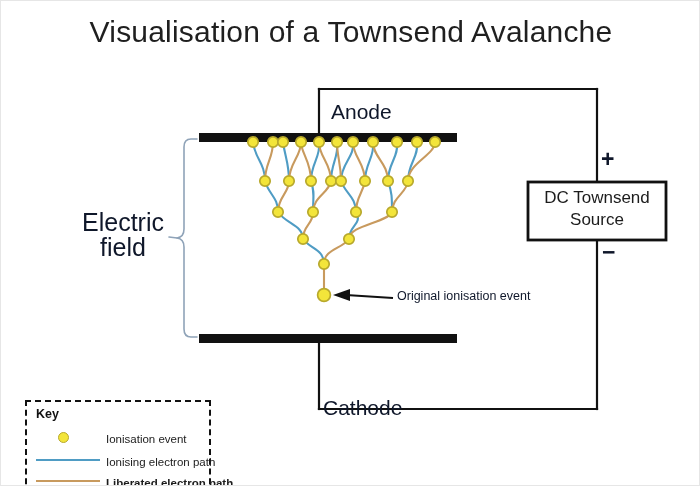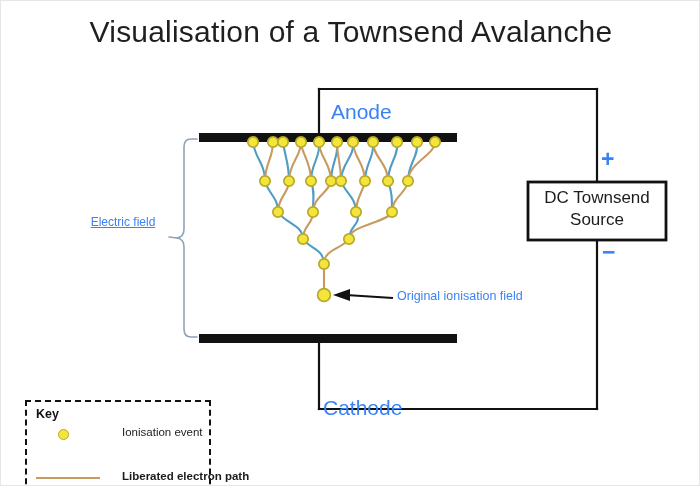--- a/index.html
+++ b/index.html
@@ -42,43 +42,42 @@
     left: 0;
     top: 0;
     width: 700px;
     height: 488px;
   }
 
   
   .lbl {
     position: absolute;
     font-family: "Liberation Sans", sans-serif;
-    color: #3b82f6;
+    color: #0f172a;
     white-space: nowrap;
   }
   #label-anode {
     left: 330px;
     top: 99px;
     font-size: 21px;
   }
   #label-cathode {
     left: 322px;
     top: 351px;
     font-size: 21px;
     margin-top: 44px;
   }
   #label-electric-field {
     left: 74px;
     top: 209px;
     width: 96px;
     text-align: center;
-    font-size: 12px;
+    font-size: 25px;
     line-height: 25px;
     white-space: normal;
-    text-decoration: underline;
   }
   #label-dc-source {
     position: absolute;
     left: 527px;
     top: 186px;
     width: 138px;
     text-align: center;
     font-size: 17px;
     line-height: 22px;
     color: #1c1c1c;
@@ -122,22 +121,21 @@
     font-weight: 700;
     color: #111111;
     font-family: "Liberation Sans", sans-serif;
   }
   .legend-row {
     position: absolute;
     left: 9px;
     width: 170px;
     height: 19px;
     display: flex;
-    align-items: flex-start;
-    gap: 16px;
+    align-items: flex-end;
   }
   #legend-row-0 { top: 24px; }
   #legend-row-1 { top: 47px; }
   #legend-row-2 { top: 68px; font-weight: bold; }
   .legend-swatch {
     width: 64px;
     height: 16px;
     position: relative;
     flex: 0 0 64px;
   }
@@ -300,32 +298,38 @@
       <polygon points="332,294 349,288 349,300" fill="#111111"></polygon>
     </g>
   </svg>
 
   <div class="lbl" id="label-anode">Anode</div>
   <div class="lbl" id="label-cathode">Cathode</div>
   <div class="lbl" id="label-electric-field">Electric field</div>
   <div id="label-dc-source">DC Townsend Source</div>
   <div class="lbl" id="label-plus">+</div>
   <div class="lbl" id="label-minus">−</div>
-  <div class="lbl" id="label-original-event">Original ionisation field</div>
+  <div class="lbl" id="label-original-event">Original ionisation event</div>
 
   <div id="legend">
     <div id="legend-title">Key</div>
 
     <div class="legend-row" id="legend-row-0">
       <span class="legend-swatch">
         <span class="legend-dot" style="background: rgb(243, 229, 58); border-color: rgb(184, 169, 44);"></span>
       </span>
       <span class="legend-text">Ionisation event</span>
     </div>
 
+    <div class="legend-row" id="legend-row-1">
+      <span class="legend-swatch">
+        <span class="legend-line" id="legend-line-blue" style="background: rgb(79, 156, 196);"></span>
+      </span>
+      <span class="legend-text">Ionising electron path</span>
+    </div>
 
     <div class="legend-row" id="legend-row-2">
       <span class="legend-swatch">
         <span class="legend-line" id="legend-line-tan" style="background: rgb(200, 154, 94);"></span>
       </span>
       <span class="legend-text">Liberated electron path</span>
     </div>
   </div>
 
 

